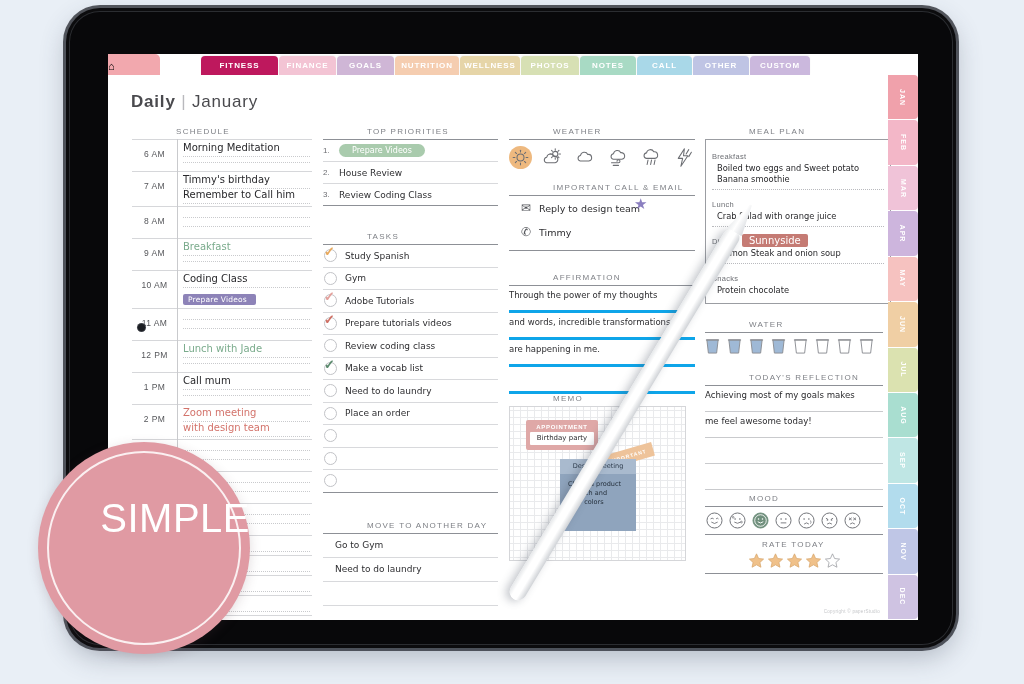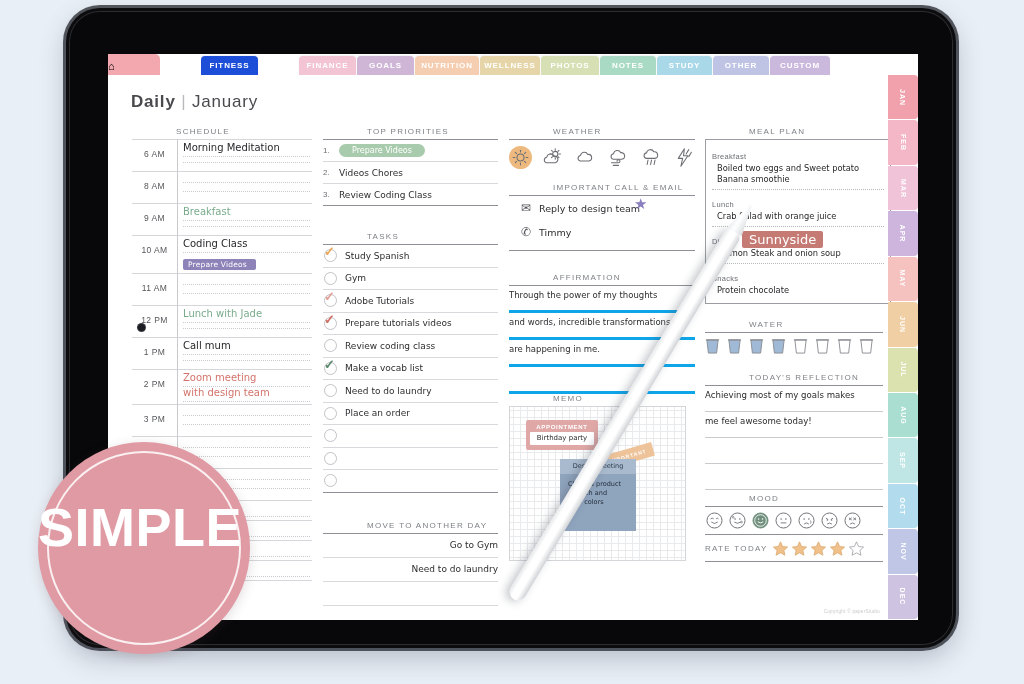--- a/index.html
+++ b/index.html
@@ -115,21 +115,21 @@
     margin-right:8px;margin-left:1px;position:relative;flex:0 0 auto;
   }
   .tick{
     position:absolute;left:-1px;top:-5px;font-size:13px;line-height:13px;
     font-weight:bold;
   }
   .t-orange{color:#e8a95c;} .t-pink{color:#e3a09b;}
   .t-red{color:#cf6f63;} .t-green{color:#5c8a6e;}
   .list-end{border-top:1px solid #8d9096;}
   .move-row{height:23px;border-top:1px solid #d8d9dc;padding-left:12px;
-            display:flex;align-items:center;justify-content:flex-end;}
+            display:flex;align-items:center;}
   .move-row.first{border-top:1px solid #8d9096;}
 
   
   #weather-icons{display:flex;gap:10px;padding-top:6px;align-items:center;}
   .wicon{width:23px;height:23px;}
   .wicon.active{background:#eeb97f;border-radius:50%;}
   
   .ce-row{display:flex;align-items:center;height:24px;padding-left:12px;}
   .ce-ic{width:18px;color:#53555a;font-size:12px;}
   
@@ -176,36 +176,36 @@
     color:#fff;font-size:5px;letter-spacing:1px;text-align:center;
     line-height:14px;font-weight:bold;
   }
   
   #meal-box{width:172px;border:1px solid #9b9da2;padding:5px 6px 7px 6px;}
   .meal-lbl{font-size:7.5px;color:#6d6f74;letter-spacing:.3px;}
   .meal-txt{font-family:"DejaVu Sans",sans-serif;font-size:8.3px;color:#28282b;
             line-height:11px;padding-left:5px;}
   .meal-div{border-top:1px dotted #b9babe;margin:4px 0 3px 0;}
   .chip-dinner{
-    display:inline-block;background:#c57b74;color:#fff;font-size:13px;
+    display:inline-block;background:#c57b74;color:#fff;font-size:10px;
     padding:1px 7px;border-radius:2px;margin-left:6px;
     font-family:"DejaVu Sans",sans-serif;
   }
   
   #water-icons{display:flex;gap:7px;padding-top:5px;}
   .cup{width:15px;height:17px;}
   
   .ref-line{height:21px;border-bottom:1px solid #c9cacd;
     font-family:"DejaVu Sans",sans-serif;font-size:8.6px;color:#2b2b2e;
     padding-top:4px;white-space:nowrap;}
   
   #mood-icons{display:flex;gap:4px;padding-top:4px;align-items:center;}
   .mood{width:19px;height:19px;}
   
-  #rate-row{display:flex;align-items:center;gap:3px;padding-top:5px;}
+  #rate-row{display:flex;align-items:center;gap:3px;padding-top:5px;flex-direction:column;}
   #rate-label{font-size:8px;color:#7e8086;letter-spacing:1.3px;width:64px;}
   .star{width:17px;height:17px;}
   #copyright{
     position:absolute;right:8px;bottom:6px;font-size:4.5px;color:#c6c7ca;
     letter-spacing:.3px;
   }
   
   #month-tabs{
     position:absolute;left:780px;top:21px;width:30px;height:545px;
     display:flex;flex-direction:column;
@@ -233,50 +233,50 @@
   #simple-badge{
     position:absolute;left:38px;top:442px;width:212px;height:212px;
     border-radius:50%;background:#e09aa3;z-index:9;
     box-shadow:0 3px 12px rgba(90,60,70,.18);
   }
   #simple-badge::after{
     content:"";position:absolute;left:9px;top:9px;right:9px;bottom:9px;
     border:2px solid rgba(255,255,255,.85);border-radius:50%;
   }
   #badge-main{
-    position:absolute;top:54px;width:212px;text-align:left;
-    color:#fff;font-size:54px;font-weight:bold;letter-spacing:.5px;
+    position:absolute;top:54px;width:212px;text-align:right;
+    color:#fff;font-size:40px;font-weight:normal;letter-spacing:.5px;
   }
   #badge-sub{
     position:absolute;top:104px;width:212px;text-align:center;
     color:#fff;font-size:38px;letter-spacing:.3px;
   }
 </style>
 </head>
 <body>
 
 <div id="tablet-frame">
   <div id="camera-dot"></div>
 
   <div id="screen">
 
     <div id="top-tabs">
       <div id="home-tab" style="background: rgb(242, 168, 174);">
         <span class="home-glyph">⌂</span>
       </div>
       <div id="tab-spacer"></div>
       <div id="top-tabs-list" style="display:flex;align-items:flex-end;">
-          <div class="tab" style="background: #1d4ed8; width: 57px;">FITNESS</div>
-          <div class="tab" style="background: rgb(243, 196, 212); width: 57px; margin-left: 40px;">FINANCE</div>
+          <div class="tab" style="background: #be185d; width: 77px;">FITNESS</div>
+          <div class="tab" style="background: rgb(243, 196, 212); width: 57px;">FINANCE</div>
           <div class="tab" style="background: rgb(207, 182, 214); width: 57px;">GOALS</div>
           <div class="tab" style="background: rgb(245, 205, 176); width: 64px;">NUTRITION</div>
           <div class="tab" style="background: rgb(230, 213, 168); width: 60px;">WELLNESS</div>
           <div class="tab" style="background: rgb(215, 224, 180); width: 58px;">PHOTOS</div>
           <div class="tab" style="background: rgb(168, 218, 196); width: 56px;">NOTES</div>
-          <div class="tab" style="background: rgb(169, 216, 232); width: 55px;">STUDY</div>
+          <div class="tab" style="background: rgb(169, 216, 232); width: 55px;">CALL</div>
           <div class="tab" style="background: rgb(191, 196, 228); width: 56px;">OTHER</div>
           <div class="tab" style="background: rgb(203, 184, 221); width: 60px;">CUSTOM</div>
         </div>
     </div>
 
     <div id="page">
 
       <div id="page-title">
         <span class="bold">Daily</span>
         <span class="sep">|</span>
@@ -286,20 +286,29 @@
       <div class="col" id="col-schedule">
         <div class="sec-title">SCHEDULE</div>
         <table id="schedule-table">
           <tbody id="schedule-body">
               <tr>
                 <td class="hr-cell">6 AM</td>
                 <td class="ev-cell">
                   <div class="ev-line">Morning Meditation</div>
                   <div class="ev-dotted" style="height: 3px;"></div>
                   <div class="ev-dotted" style="height: 5px;"></div>
+                </td>
+              </tr>
+              <tr>
+                <td class="hr-cell">7 AM</td>
+                <td class="ev-cell">
+                  <div class="ev-line">Timmy's birthday</div>
+                  <div class="ev-dotted" style="height: 3px;"></div>
+                  <div class="ev-line">Remember to Call him</div>
+                  <div class="ev-dotted" style="height: 3px;"></div>
                 </td>
               </tr>
               <tr>
                 <td class="hr-cell">8 AM</td>
                 <td class="ev-cell">
                   <div class="ev-dotted"></div>
                   <div class="ev-dotted"></div>
                 </td>
               </tr>
               <tr>
@@ -405,21 +414,21 @@
 
       <div class="col" id="col-tasks">
         <div class="sec-title">TOP PRIORITIES</div>
         <div id="priorities-list">
             <div class="pri-row first">
               <span class="pri-num">1.</span>
               <span class="chip-green">Prepare Videos</span>
             </div>
             <div class="pri-row">
               <span class="pri-num">2.</span>
-              <span class="hw">Videos Chores</span>
+              <span class="hw">House Review</span>
             </div>
             <div class="pri-row">
               <span class="pri-num">3.</span>
               <span class="hw">Review Coding Class</span>
             </div>
           </div>
         <div class="list-end"></div>
 
         <div class="sec-title" style="margin-top:26px">TASKS</div>
         <div id="tasks-list">

